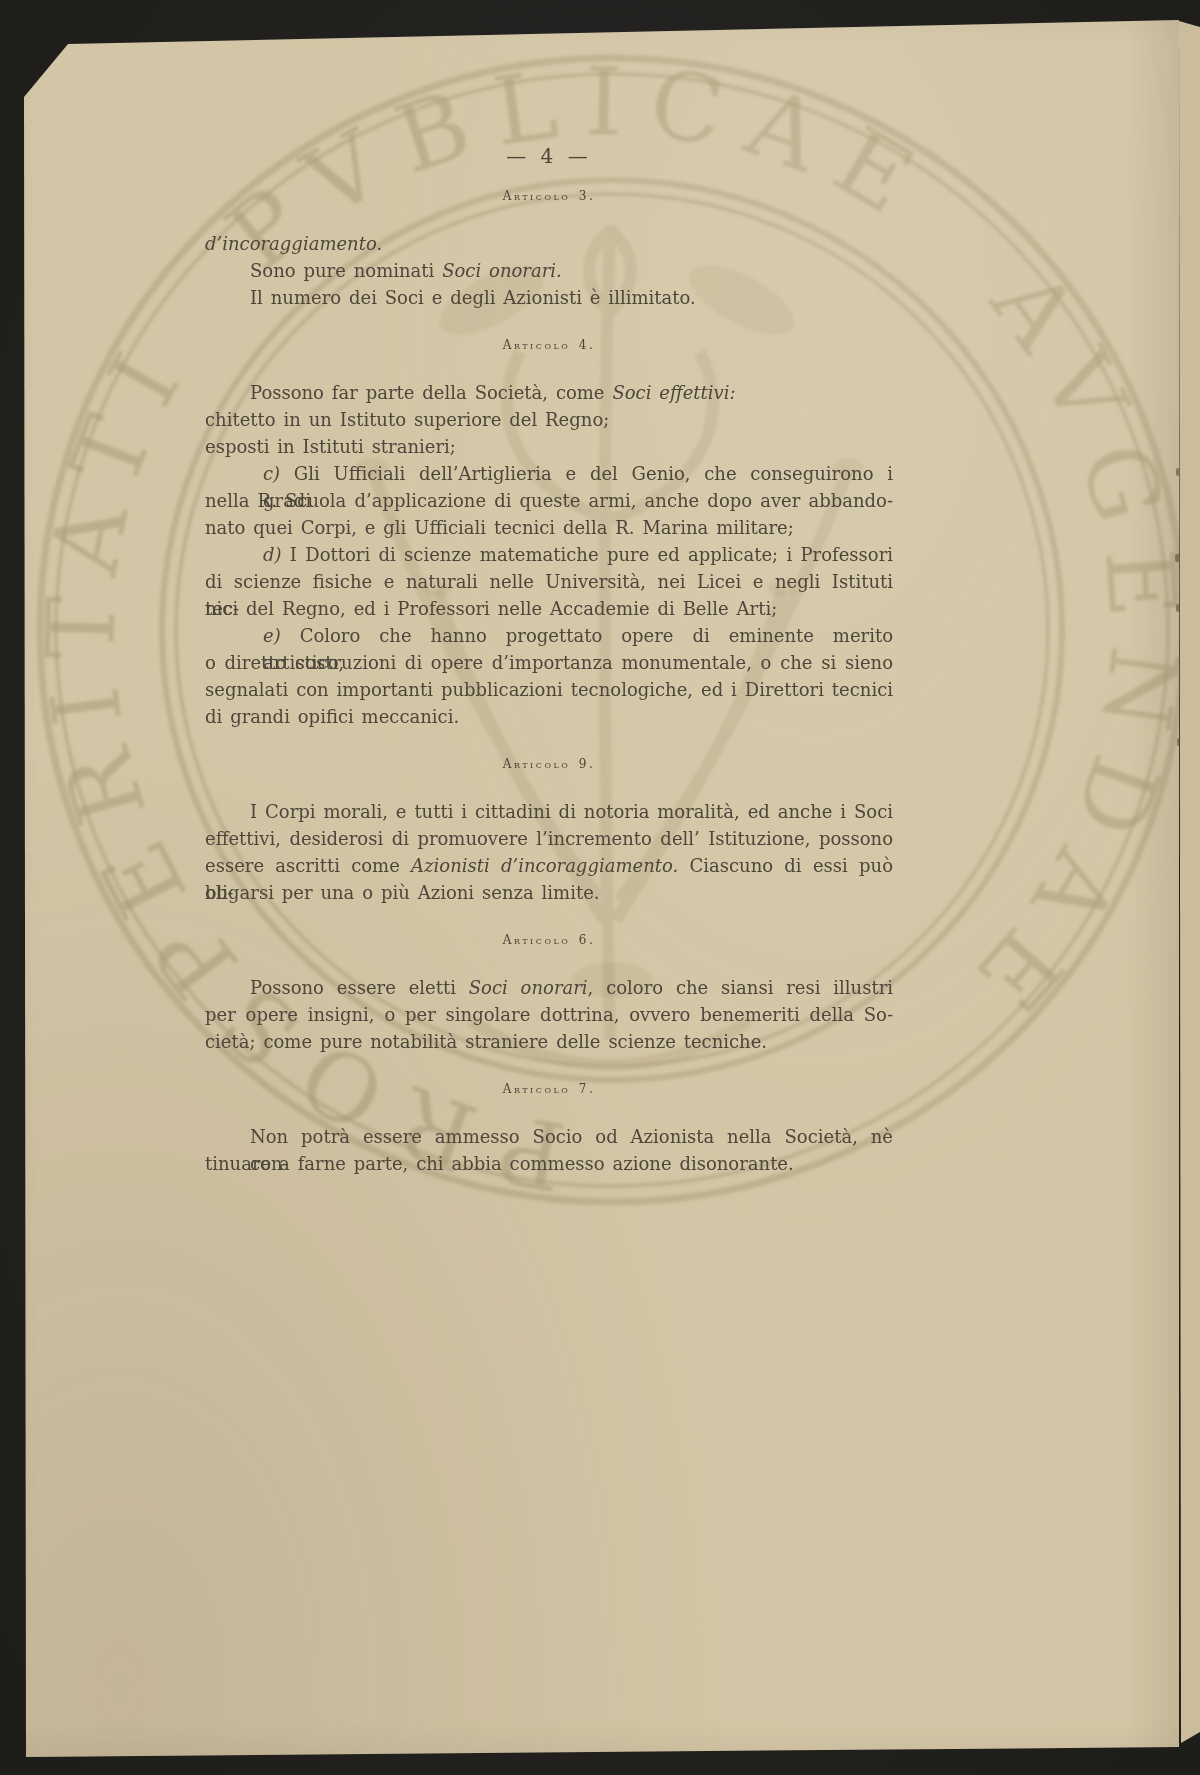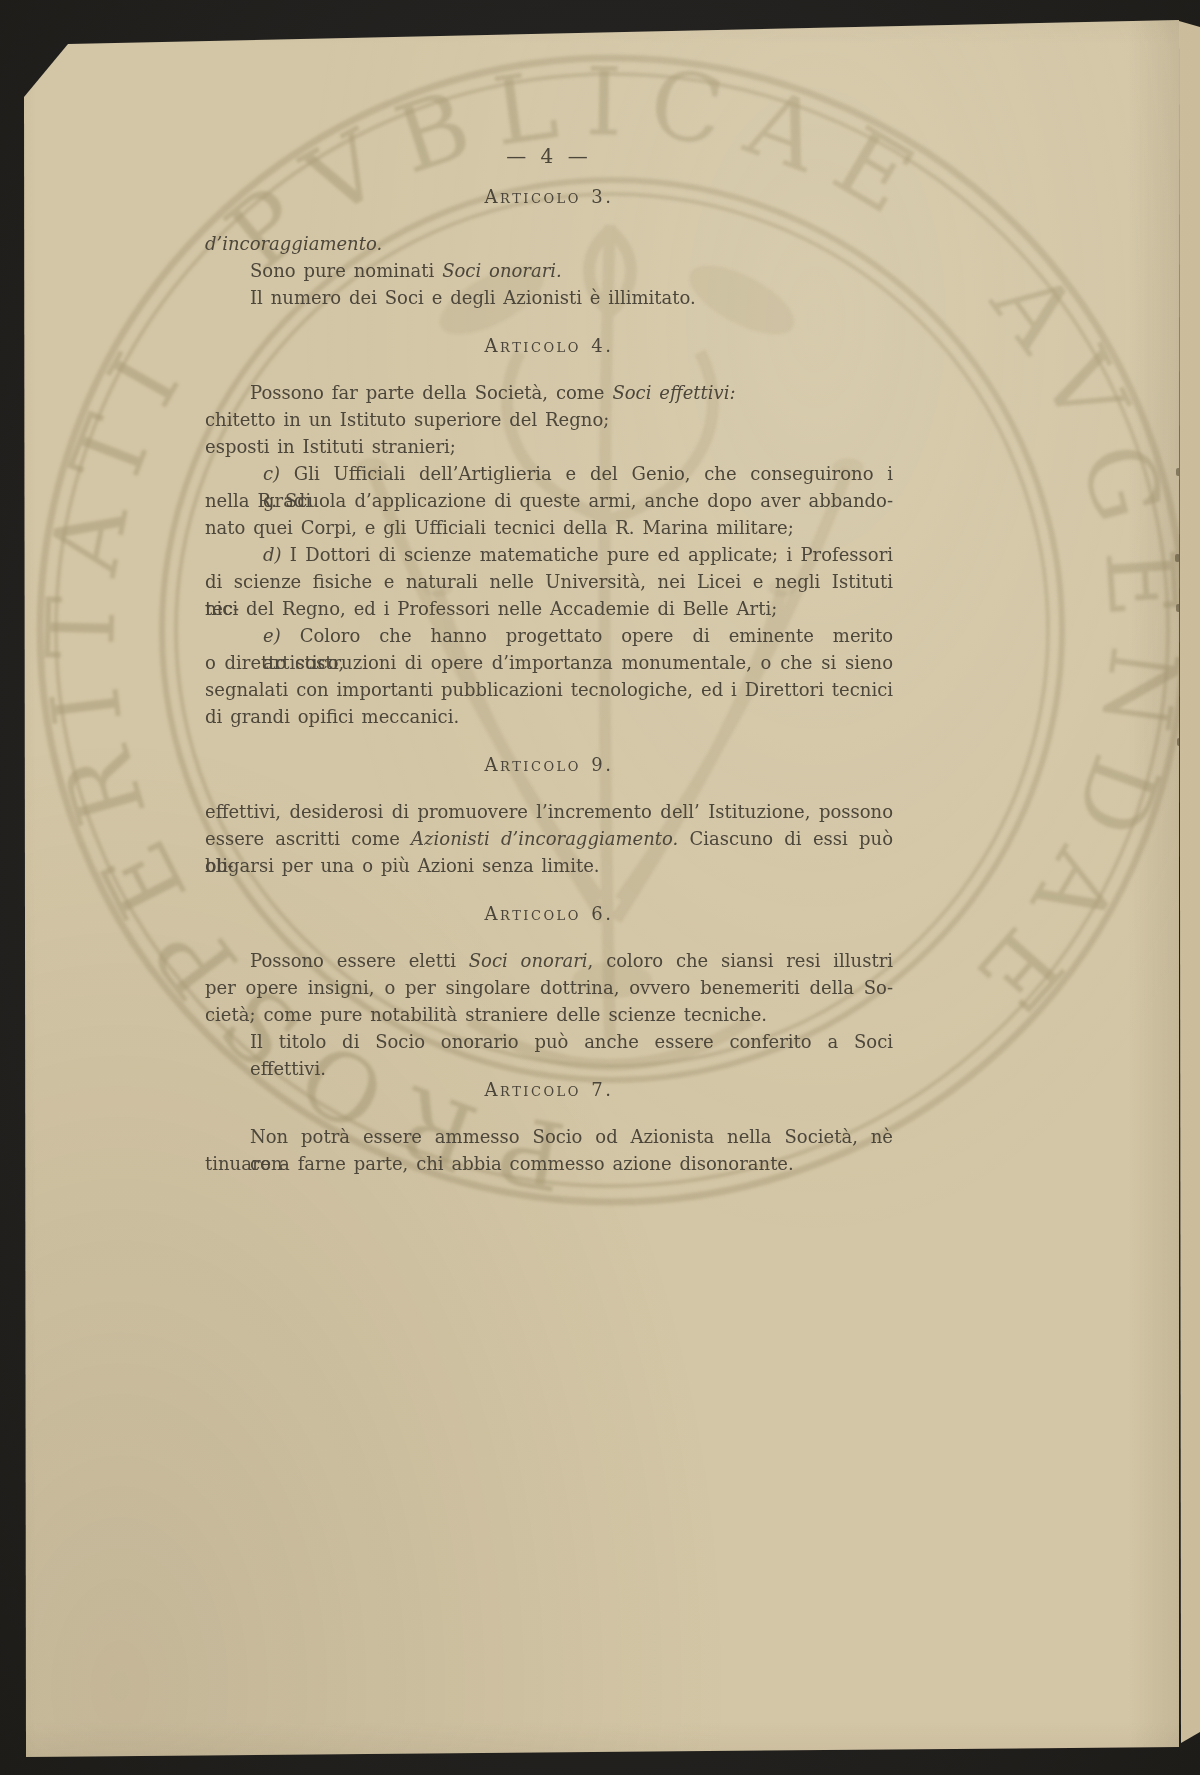--- a/index.html
+++ b/index.html
@@ -26,21 +26,21 @@
   .stitch{position:absolute;width:5px;height:8px;border-radius:2px;background:#63573f;opacity:.65;}
   
   .wm{position:absolute;left:0;top:0;}
   
   .pageno{position:absolute;left:205px;top:144px;width:688px;text-align:center;
     color:#4d463b;font-size:20px;letter-spacing:4px;}
   .col{position:absolute;left:205px;top:183px;width:688px;color:#4d463b;
     font-size:18px;line-height:27px;word-spacing:.12em;}
   .article{margin-top:21px;}
   .article:first-of-type{margin-top:0;}
-  .article-heading{text-align:center;font-variant:small-caps;font-size:18px;
+  .article-heading{text-align:center;font-variant:small-caps;font-size:12px;
     letter-spacing:2.5px;line-height:27px;margin-bottom:20px;color:#4a443a;}
   .line{text-align:justify;text-align-last:justify;height:27px;white-space:normal;}
   .line.last{text-align-last:left;}
   .line.first{padding-left:45px;}
   .line.list{padding-left:58px;}
   .it{font-style:italic;}
 </style>
 </head>
 <body>
 
@@ -118,30 +118,30 @@
           <div class="line list"><span class="it">d)</span><span> I Dottori di scienze matematiche pure ed applicate; i Professori</span></div>
           <div class="line hang"><span>di scienze fisiche e naturali nelle Università, nei Licei e negli Istituti tec-</span></div>
           <div class="line hang last"><span>nici del Regno, ed i Professori nelle Accademie di Belle Arti;</span></div>
           <div class="line list"><span class="it">e)</span><span> Coloro che hanno progettato opere di eminente merito artistico,</span></div>
           <div class="line hang"><span>o diretto costruzioni di opere d’importanza monumentale, o che si sieno</span></div>
           <div class="line hang"><span>segnalati con importanti pubblicazioni tecnologiche, ed i Direttori tecnici</span></div>
           <div class="line hang last"><span>di grandi opifici meccanici.</span></div>
         </div>
         <div class="article">
           <div class="article-heading">Articolo 9.</div>
+          <div class="line first"><span>I Corpi morali, e tutti i cittadini di notoria moralità, ed anche i Soci</span></div>
           <div class="line hang"><span>effettivi, desiderosi di promuovere l’incremento dell’ Istituzione, possono</span></div>
           <div class="line hang"><span>essere ascritti come </span><span class="it">Azionisti d’incoraggiamento.</span><span> Ciascuno di essi può ob-</span></div>
           <div class="line hang last"><span>bligarsi per una o più Azioni senza limite.</span></div>
         </div>
         <div class="article">
           <div class="article-heading">Articolo 6.</div>
           <div class="line first"><span>Possono essere eletti </span><span class="it">Soci onorari</span><span>, coloro che siansi resi illustri</span></div>
           <div class="line hang"><span>per opere insigni, o per singolare dottrina, ovvero benemeriti della So-</span></div>
           <div class="line hang last"><span>cietà; come pure notabilità straniere delle scienze tecniche.</span></div>
-          <div class="line first last"><span>Il titolo di Socio onorario può anche essere conferito a Soci effettivi.</span></div>
         </div>
         <div class="article">
           <div class="article-heading">Articolo 7.</div>
           <div class="line first"><span>Non potrà essere ammesso Socio od Azionista nella Società, nè con-</span></div>
           <div class="line hang last"><span>tinuare a farne parte, chi abbia commesso azione disonorante.</span></div>
         </div>
       </div>
 
   </div>
 </div>

